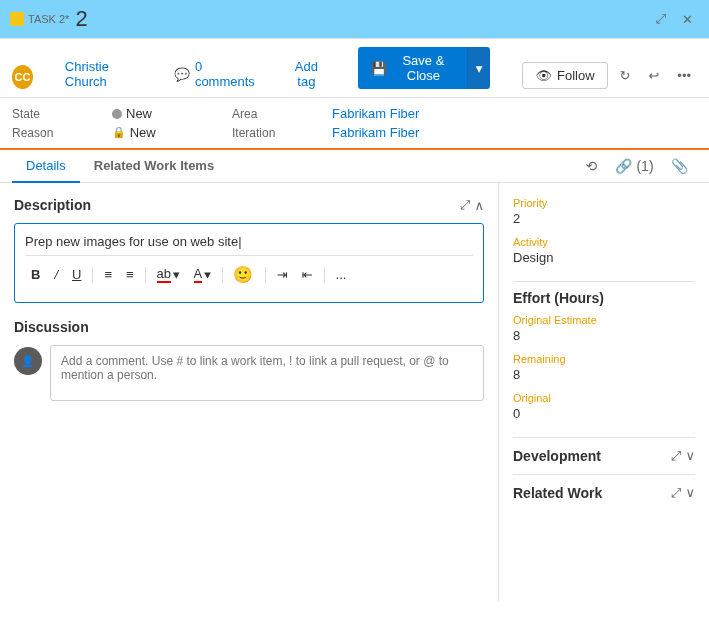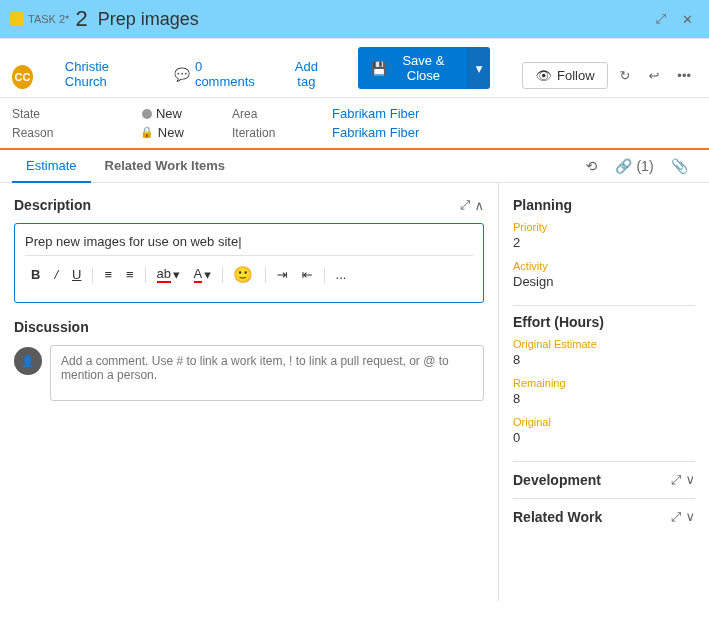--- a/index.html
+++ b/index.html
@@ -38,21 +38,21 @@
     .comment-link { color: #0078d4; font-size: 13px; cursor: pointer; display: flex; align-items: center; gap: 4px; }
     .add-tag-btn { color: #0078d4; font-size: 13px; cursor: pointer; background: none; border: none; }
     .follow-btn { background: none; border: 1px solid #ccc; border-radius: 3px; padding: 5px 12px; font-size: 13px; cursor: pointer; display: flex; align-items: center; gap: 5px; color: #333; }
     .meta-right { display: flex; align-items: center; gap: 6px; margin-left: auto; }
 
     .fields-bar {
       display: grid; grid-template-columns: 80px 100px 80px 200px; align-items: center;
       padding: 8px 12px; border-bottom: 2px solid #f97316; gap: 4px 20px;
     }
     .field-label { color: #666; font-size: 12px; }
-    .field-value { font-size: 13px; color: #333; display: flex; align-items: center; gap: 4px; justify-content: center; }
+    .field-value { font-size: 13px; color: #333; display: flex; align-items: center; gap: 4px; }
     .state-dot { width: 10px; height: 10px; border-radius: 50%; background: #999; display: inline-block; }
     .lock-icon { color: #999; font-size: 11px; }
     .field-value-blue { color: #0078d4; font-size: 13px; cursor: pointer; }
 
     .tabs {
       display: flex; border-bottom: 1px solid #e0e0e0; padding: 0 12px;
       align-items: center; gap: 0;
     }
     .tab {
       padding: 8px 14px; cursor: pointer; font-size: 13px; color: #666; border-bottom: 2px solid transparent; margin-bottom: -1px; font-weight: bold;
@@ -103,21 +103,20 @@
 </head>
 <body>
 
 <div class="title-bar">
   <div class="title-bar-left">
     <span class="task-badge">
       <span class="task-icon"></span>
       <span>TASK 2*</span>
     </span>
     <span class="task-number">2</span>
-    <span class="task-title">Prep images</span>
   </div>
   <div class="title-bar-right">
     <button class="icon-btn">⤢</button>
     <button class="icon-btn">✕</button>
   </div>
 </div>
 
 <div class="meta-bar">
   <span class="avatar">CC</span>
   <span class="user-name">Christie Church</span>
@@ -156,21 +155,21 @@
   <span class="field-label">Reason</span>
   <div class="field-value">
     <span class="lock-icon">🔒</span>
     <span>New</span>
   </div>
   <span class="field-label">Iteration</span>
   <span class="field-value-blue">Fabrikam Fiber</span>
 </div>
 
 <div class="tabs">
-  <div class="tab active">Estimate</div>
+  <div class="tab active">Details</div>
   <div class="tab">Related Work Items</div>
   <div class="tab-icons">
     <button class="tab-icon-btn">⟲</button>
     <button class="tab-icon-btn">🔗 <span>(1)</span></button>
     <button class="tab-icon-btn">📎</button>
   </div>
 </div>
 
 <div class="main-content">
 
@@ -223,21 +222,20 @@
         </div>
         <textarea class="discussion-input" placeholder="Add a comment. Use # to link a work item, ! to link a pull request, or @ to mention a person." style=""></textarea>
       </div>
     </div>
 
   </div>
 
   <div class="right-panel">
 
     <div class="right-section">
-      <div class="right-section-title">Planning</div>
       <div class="right-field-label">Priority</div>
       <div class="right-field-value">2</div>
       <div class="right-field-label">Activity</div>
       <div class="right-field-value">Design</div>
     </div>
 
     <div class="right-section">
       <div class="effort-title">Effort (Hours)</div>
       <div class="right-field-label">Original Estimate</div>
       <div class="right-field-value">8</div>

